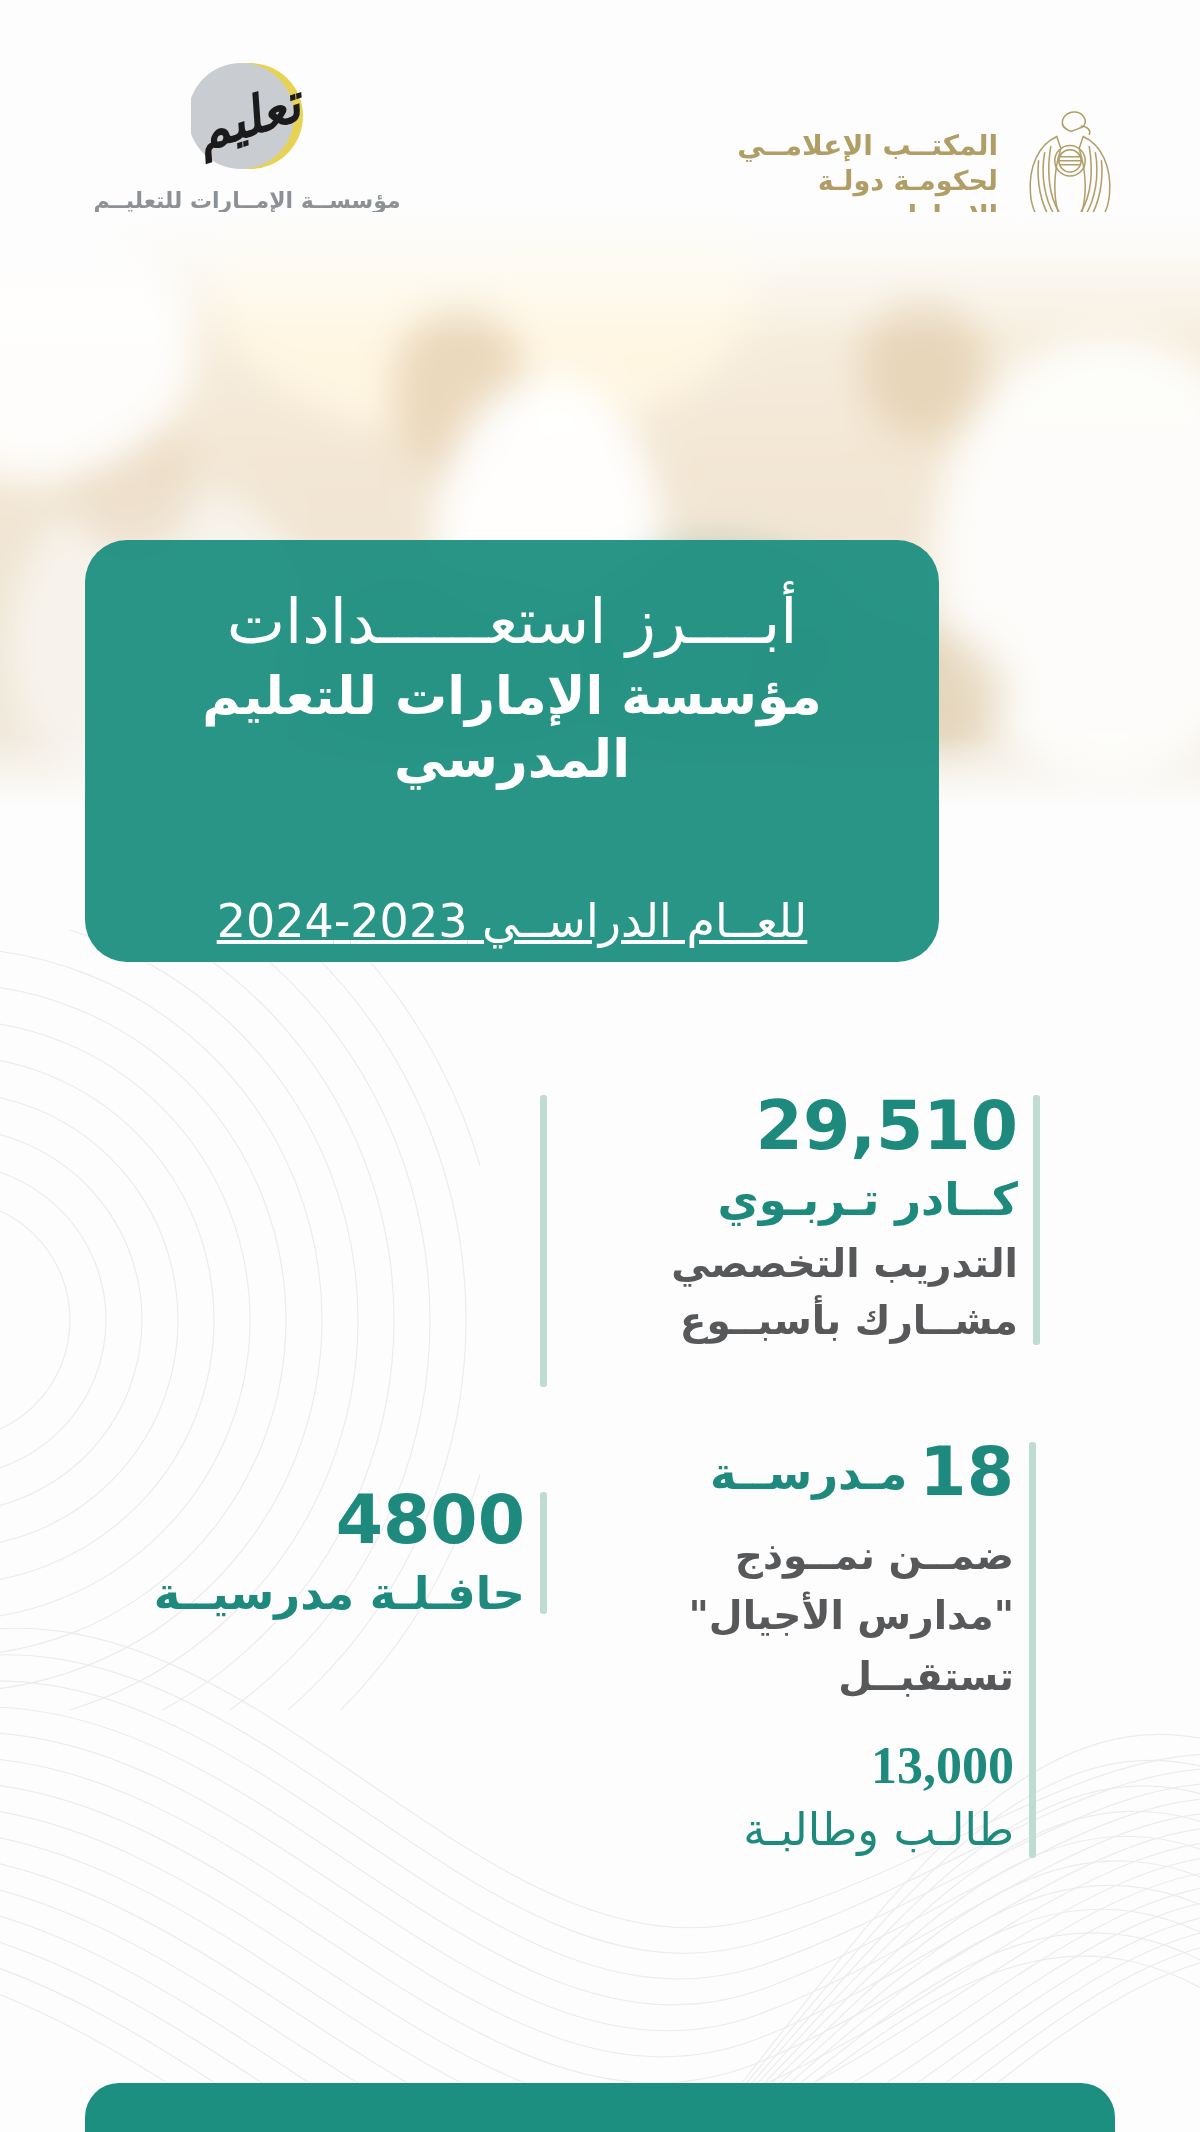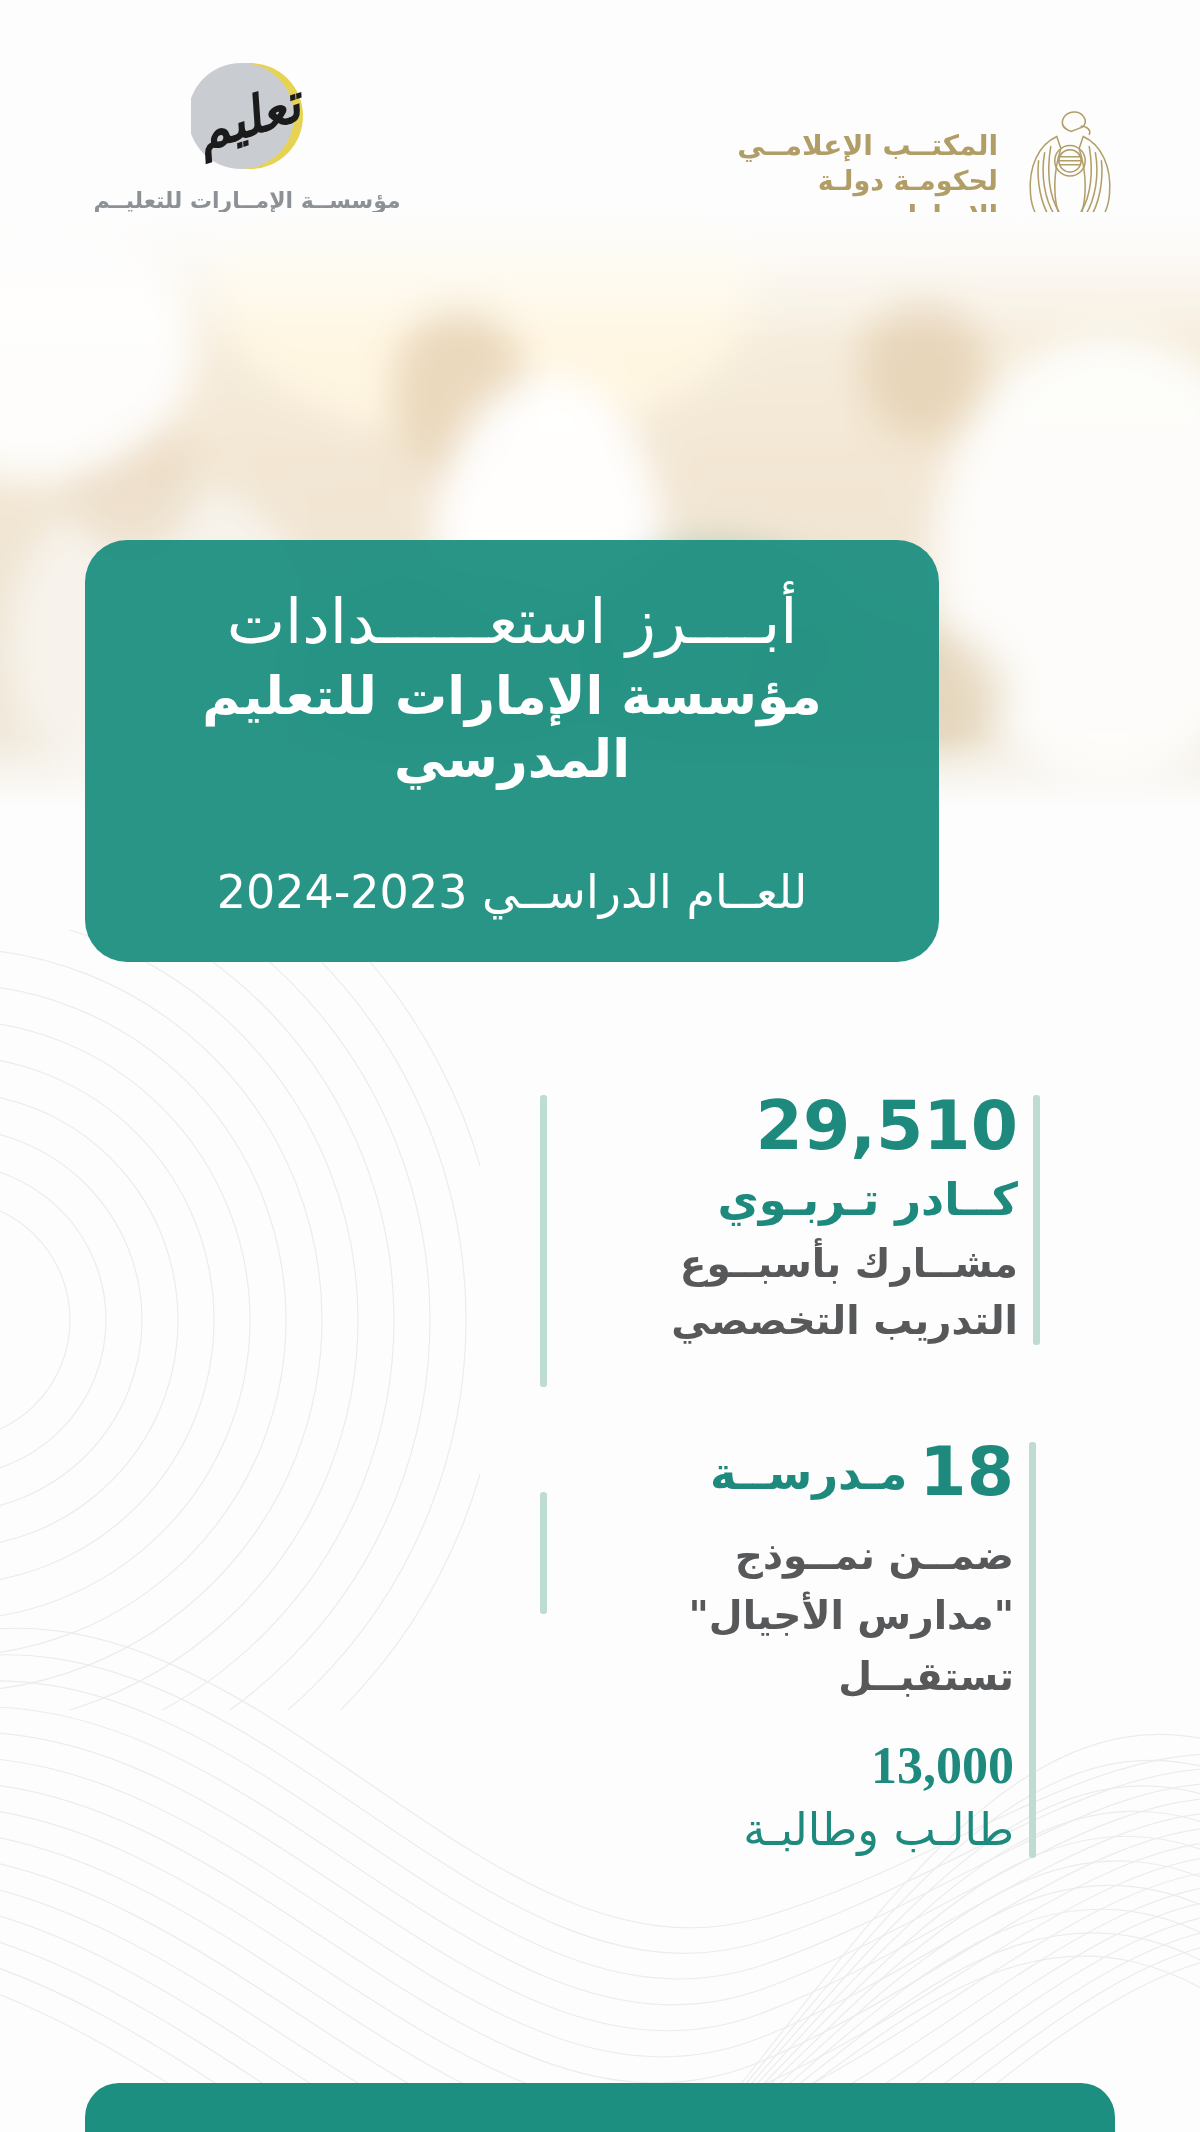--- a/index.html
+++ b/index.html
@@ -41,21 +41,21 @@
   .photo-fade-top{position:absolute;left:0;top:0;width:100%;height:130px;
     background:linear-gradient(180deg,var(--bg) 0%,rgba(253,253,253,0) 100%);}
   .photo-fade-bottom{position:absolute;left:0;bottom:0;width:100%;height:80px;
     background:linear-gradient(180deg,rgba(253,253,253,0) 0%,var(--bg) 90%);}
 
   
   .banner{position:absolute;left:85px;top:540px;width:854px;height:422px;border-radius:42px;
     background:rgba(29,143,129,.95);text-align:center;color:#fff;direction:rtl;padding-top:46px;}
   .banner-title-light{font-size:62px;font-weight:normal;letter-spacing:1px;line-height:1.15;}
   .banner-title-bold{font-size:52px;font-weight:bold;line-height:1.2;margin-top:8px;}
-  .banner-subtitle{font-size:46px;font-weight:normal;margin-top:75px;}
+  .banner-subtitle{font-size:46px;font-weight:normal;margin-top:104px;text-decoration:underline;}
 
   
   .stat{position:absolute;direction:rtl;text-align:right;}
   .stat .value{font-size:68px;font-weight:bold;color:var(--teal);line-height:1;}
   .stat .label{font-size:45px;font-weight:bold;color:var(--teal);line-height:1.25;margin-top:12px;}
   .stat .desc{font-size:39px;font-weight:bold;color:var(--gray);line-height:1.45;margin-top:8px;}
   .stat .desc span{display:block;}
   .stat-row{display:flex;align-items:flex-end;gap:12px;}
   .stat-row .label{margin-top:0;padding-bottom:4px;text-align:right;}
   .value2{font-size:52px;font-weight:bold;color:var(--teal);line-height:1;margin-top:33px;font-family:Liberation Serif, serif;}
@@ -224,22 +224,22 @@
     <div class="banner-title-light">أبــــرز استعــــــدادات</div>
     <div class="banner-title-bold">مؤسسة الإمارات للتعليم المدرسي</div>
     <div class="banner-subtitle">للعــام الدراســي 2023‐2024</div>
   </div>
 
   <div class="vline" id="vline-1"></div>
   <div class="stat" id="stat-1">
     <div class="value">29,510</div>
     <div class="label">كــادر تـربـوي</div>
     <div class="desc">
+      <span>التدريب التخصصي</span>
       <span>مشــارك بأسبــوع</span>
-      <span>التدريب التخصصي</span>
     </div>
   </div>
 
   <div class="vline" id="vline-3"></div>
 
   <div class="vline" id="vline-2"></div>
   <div class="stat" id="stat-2">
     <div class="stat-row">
       <div class="value">18</div>
       <div class="label">مـدرســة</div>
@@ -247,16 +247,20 @@
     <div class="desc">
       <span>ضمــن نمــوذج</span>
       <span>"مدارس الأجيال"</span>
       <span>تستقبــل</span>
     </div>
     <div class="value2">13,000</div>
     <div class="label2">طالـب وطالبـة</div>
   </div>
 
   <div class="vline" id="vline-4"></div>
+  <div class="stat" id="stat-4">
+    <div class="value">4800</div>
+    <div class="label">حافـلـة مدرسيــة</div>
+  </div>
 
   <div class="bottom-bar"></div>
 
 </div>
 
 </body></html>

